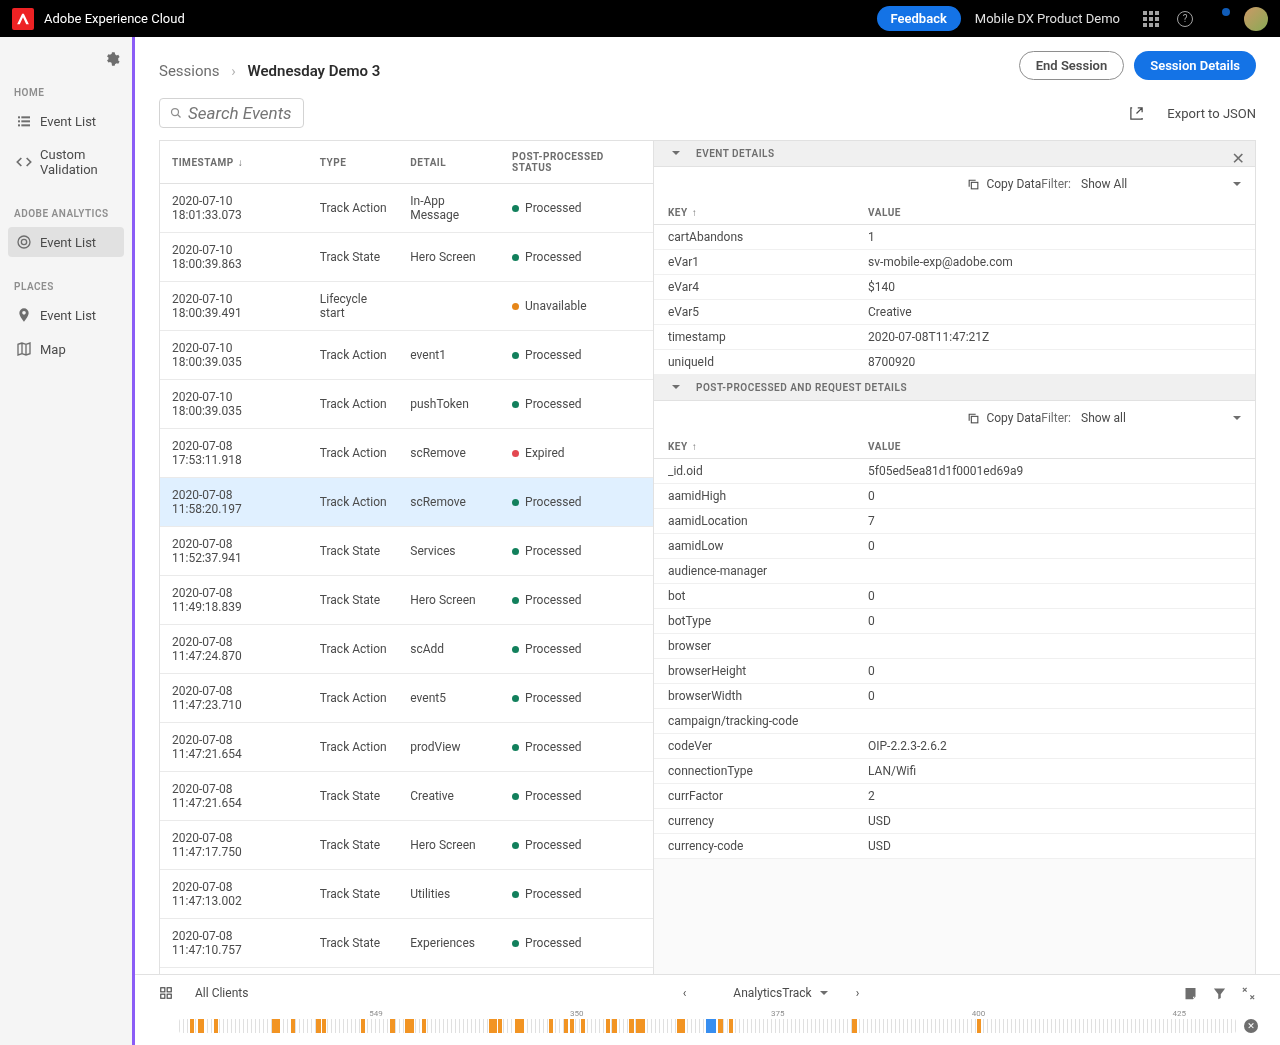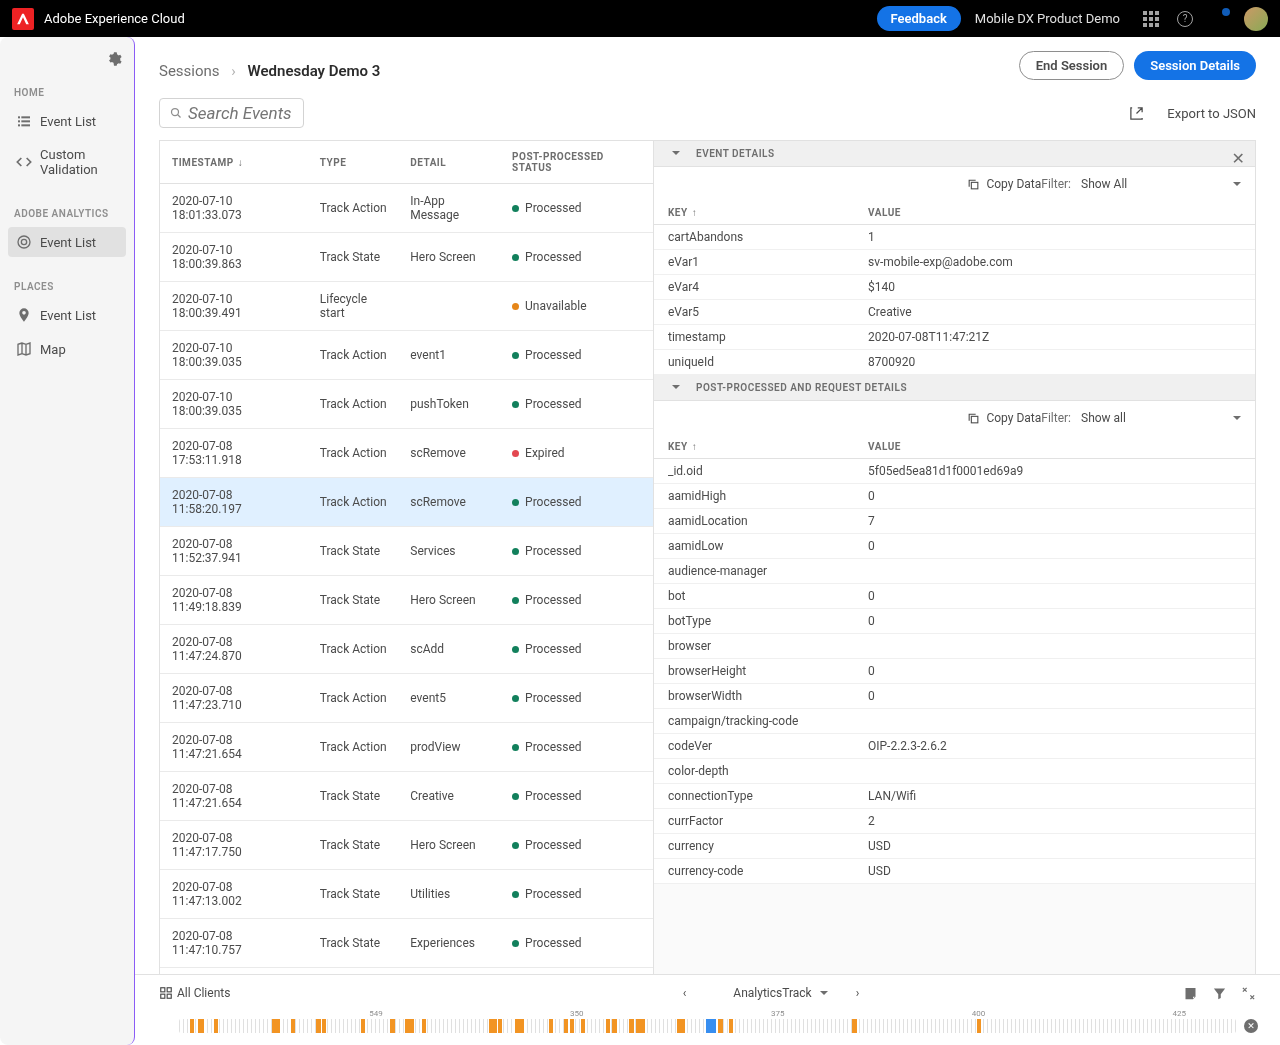--- a/index.html
+++ b/index.html
@@ -18,21 +18,21 @@
 .apps-grid span { background: #ccc; width: 4px; height: 4px; }
 .help-icon { border: 1.5px solid #ccc; border-radius: 50%; width: 16px; height: 16px; display: flex; align-items: center; justify-content: center; font-size: 10px; color: #ccc; }
 .bell-wrapper { position: relative; }
 .bell-dot { position: absolute; top: -2px; right: -2px; width: 8px; height: 8px; background: #1473e6; border-radius: 50%; }
 .avatar { width: 24px; height: 24px; border-radius: 50%; background: linear-gradient(135deg, #c96, #8a5); margin-left: 8px; }
 
 
 .main { display: flex; height: 1008px; }
 
 
-.sidebar { width: 135px; background: #f5f5f5; border-right: 1px solid #8b5cf6; padding-top: 14px; position: relative; border-radius: 8px; }
+.sidebar { width: 135px; background: #f5f5f5; border-right: 3px solid #8b5cf6; padding-top: 14px; position: relative; }
 .sidebar-gear { position: absolute; top: 14px; right: 12px; color: #6e6e6e; cursor: pointer; }
 .sidebar-section { padding: 0 14px; margin-top: 24px; }
 .sidebar-section:first-of-type { margin-top: 36px; }
 .sidebar-header { font-size: 10px; font-weight: 600; color: #8e8e8e; letter-spacing: 0.5px; margin-bottom: 8px; text-transform: uppercase; }
 .sidebar-item { display: flex; align-items: center; padding: 7px 8px; margin: 0 -6px 4px; font-size: 13px; color: #4b4b4b; cursor: pointer; border-radius: 4px; }
 .sidebar-item.active { background: #e1e1e1; }
 .sidebar-item .icon { width: 16px; height: 16px; margin-right: 8px; display: flex; align-items: center; justify-content: center; }
 
 
 .content { flex: 1; display: flex; flex-direction: column; overflow: hidden; }
@@ -83,21 +83,21 @@
 .filter-select { display: flex; align-items: center; gap: 30px; color: #4b4b4b; cursor: pointer; flex:1; justify-content: space-between; }
 .filter-wrap { width: 160px; display: flex; }
 .kv-table { width: 100%; border-collapse: collapse; background: #fff; }
 .kv-table thead th { text-align: left; padding: 6px 14px; font-size: 10px; font-weight: 700; color: #6e6e6e; letter-spacing: 0.5px; border-bottom: 1px solid #e1e1e1; }
 .kv-table tbody td { padding: 5px 14px; border-bottom: 1px solid #f0f0f0; color: #4b4b4b; }
 .kv-table tbody td:first-child { width: 200px; }
 
 
 .bottom-bar { border-top: 1px solid #e1e1e1; padding: 4px 24px 0; }
 .bottom-row1 { display: flex; align-items: center; height: 28px; font-size: 12px; color: #4b4b4b; }
-.bottom-row1 .clients { display: flex; align-items: center; gap: 4px; width: 200px; }
+.bottom-row1 .clients { display: flex; align-items: center; gap: 22px; width: 200px; }
 .bottom-row1 .center-nav { flex: 1; display: flex; align-items: center; justify-content: center; gap: 28px; }
 .bottom-row1 .center-nav .nav-label { display: flex; align-items: center; gap: 6px; cursor: pointer; margin-left: 19px; }
 .bottom-right-icons { display: flex; gap: 14px; align-items: center; }
 .bottom-right-icons .icon { cursor: pointer; color: #6e6e6e; }
 .timeline-wrap { height: 36px; position: relative; margin-top: 2px; padding: 0 20px; }
 .timeline-axis { position: relative; height: 10px; font-size: 8px; color: #8e8e8e; }
 .timeline-axis span { position: absolute; }
 .timeline-bar { height: 14px; background: repeating-linear-gradient(90deg, #e0e0e0 0 1px, transparent 1px 4px); position: relative; border-radius: 2px; }
 .timeline-bar .mark { position: absolute; top: 0; bottom: 0; background: #f29423; }
 .timeline-bar .mark.sel { background: #378ef0; }
@@ -496,24 +496,20 @@
                 <td>browserWidth</td>
                 <td>0</td>
               </tr>
               <tr>
                 <td>campaign/tracking-code</td>
                 <td></td>
               </tr>
               <tr>
                 <td>codeVer</td>
                 <td>OIP-2.2.3-2.6.2</td>
-              </tr>
-              <tr>
-                <td>color-depth</td>
-                <td><error code:="" 404=""></error></td>
               </tr>
               <tr>
                 <td>connectionType</td>
                 <td>LAN/Wifi</td>
               </tr>
               <tr>
                 <td>currFactor</td>
                 <td>2</td>
               </tr>
               <tr>

